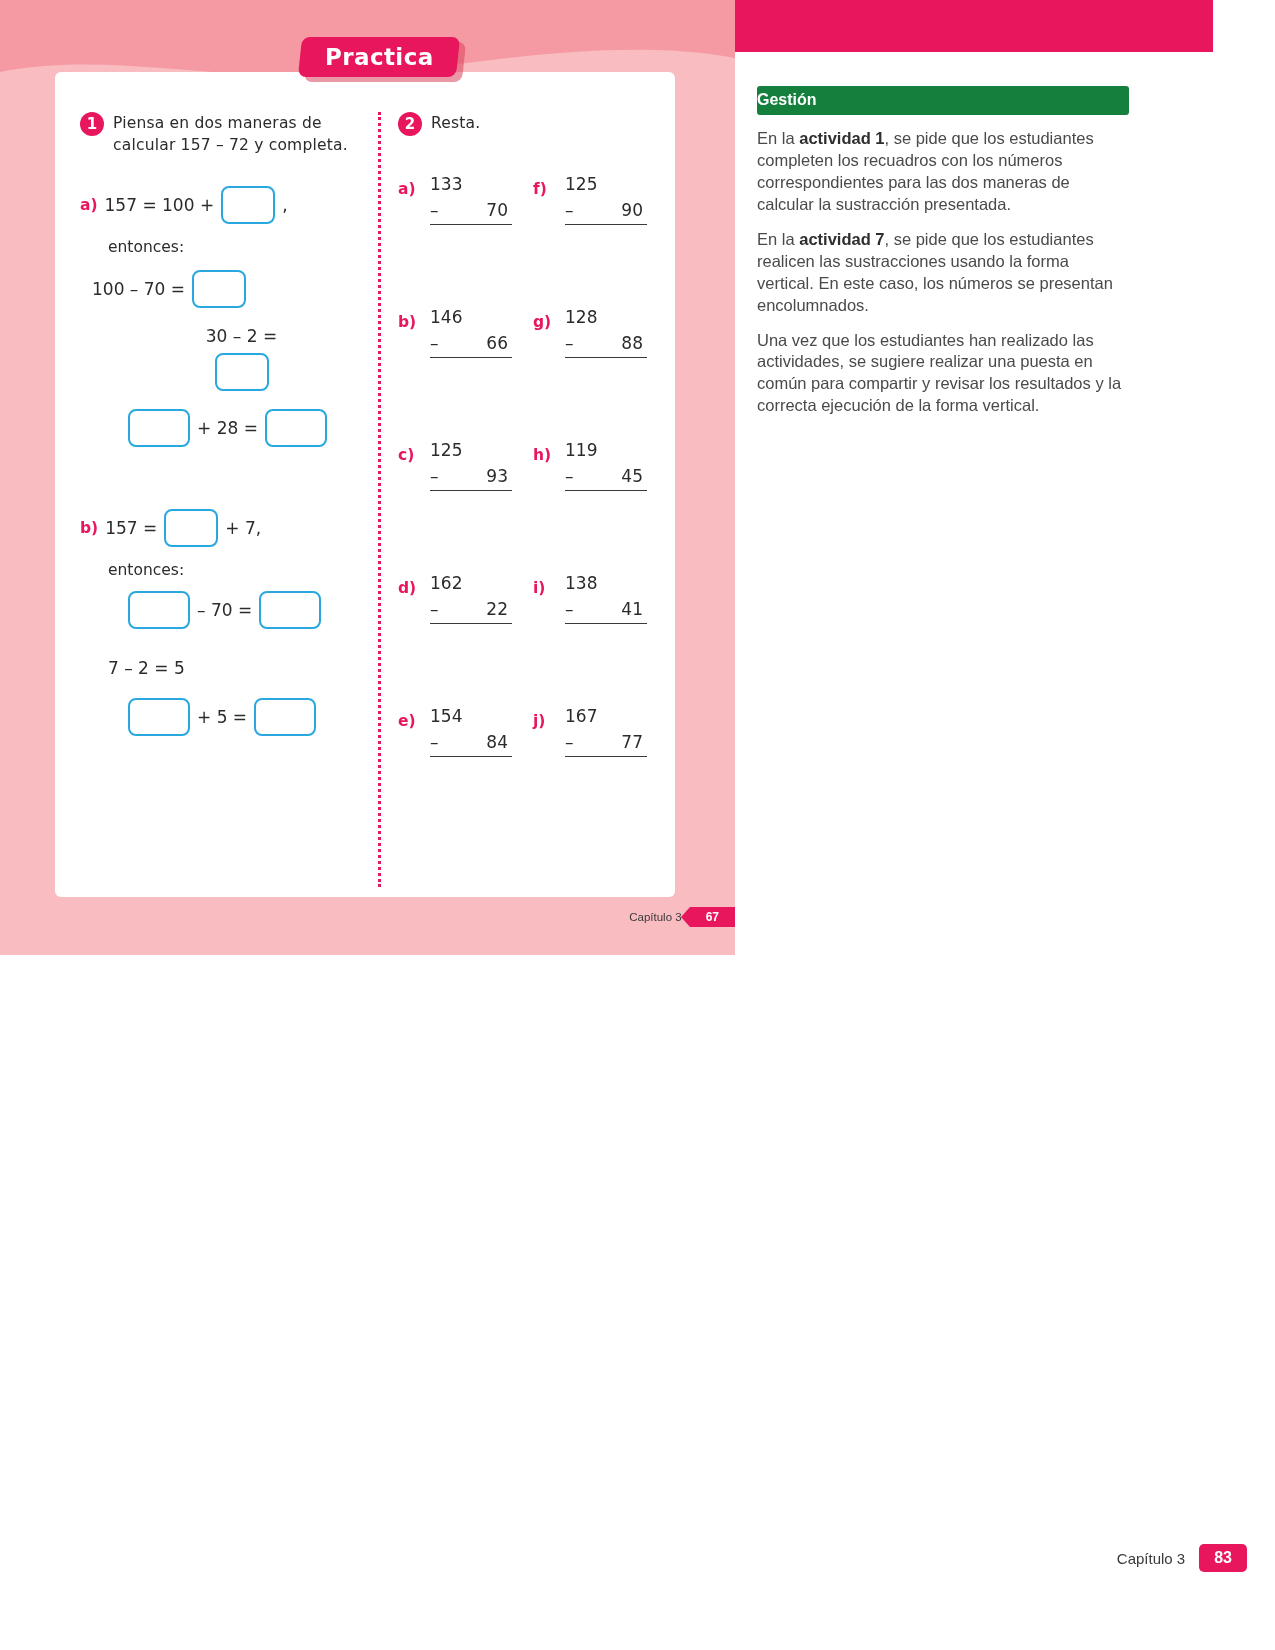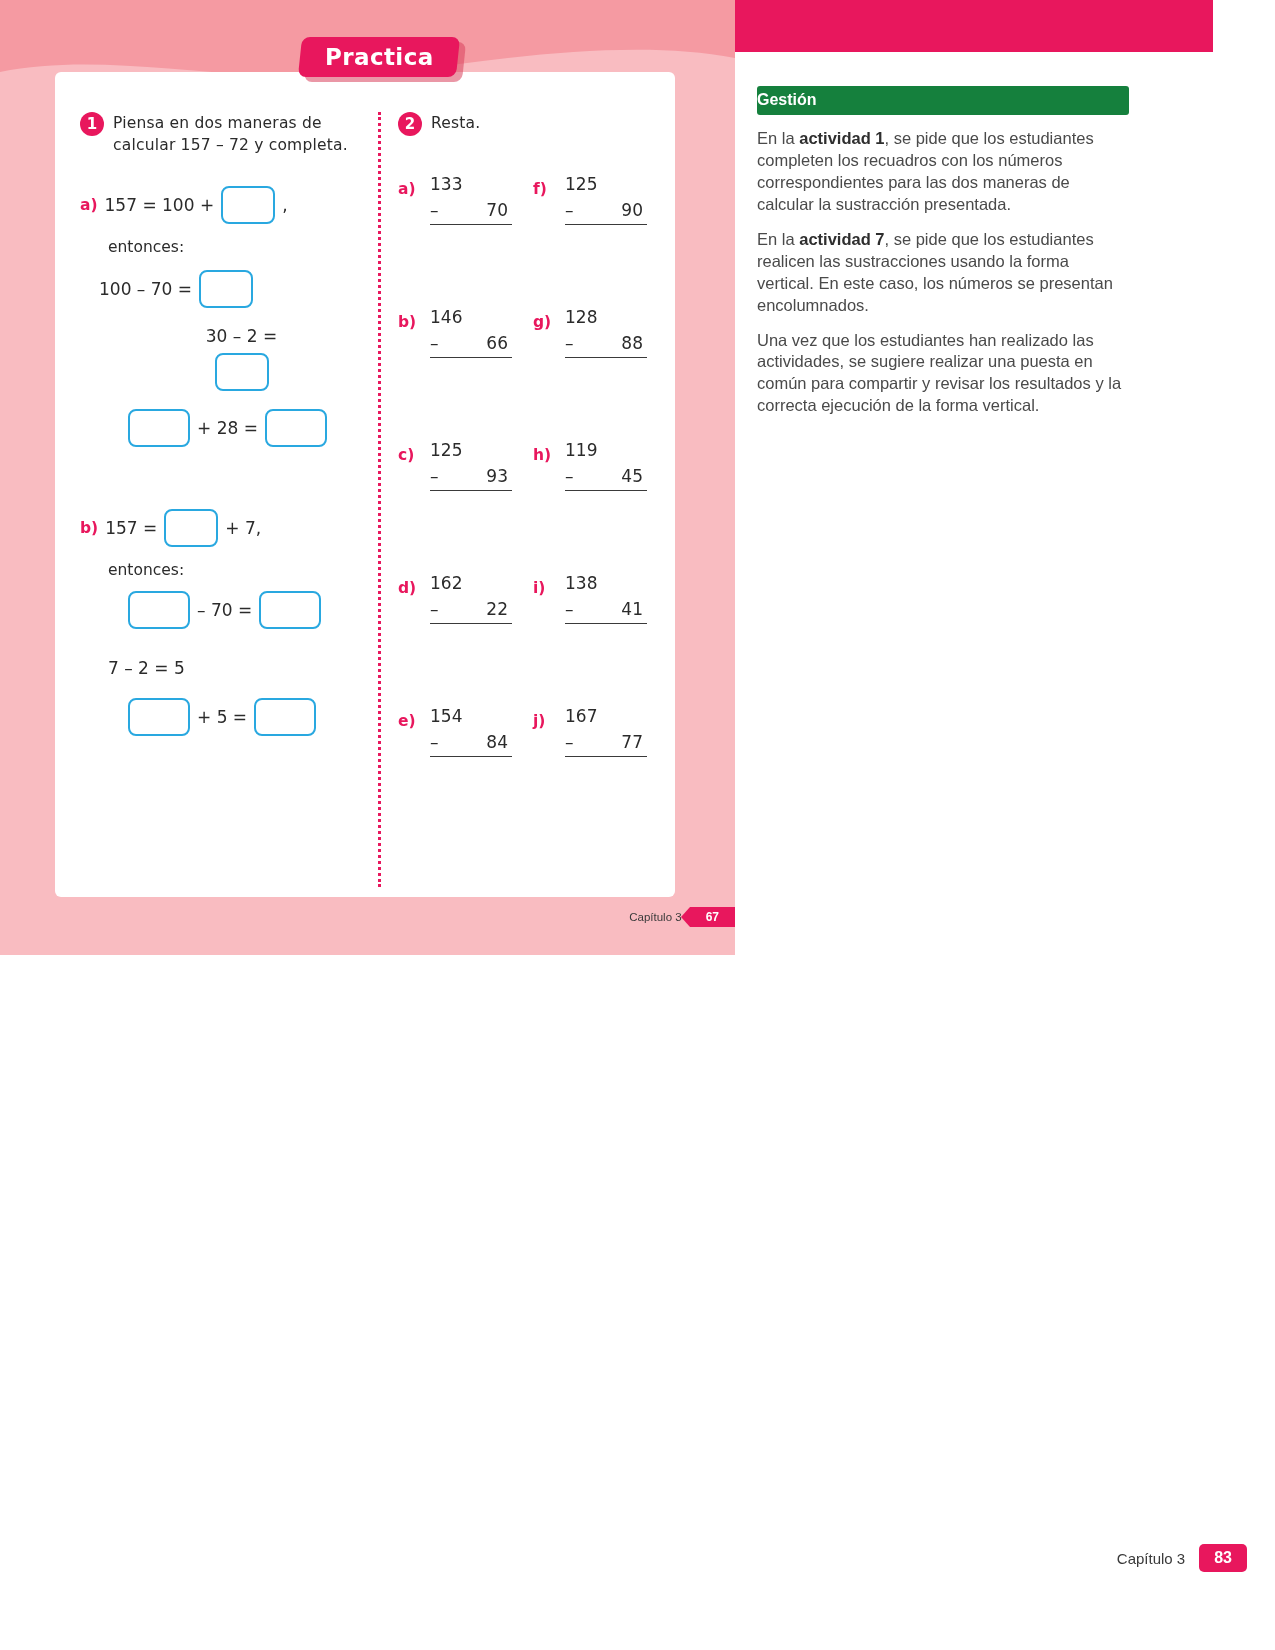--- a/index.html
+++ b/index.html
@@ -255,21 +255,21 @@
       <div style="margin-top:30px;">
         <div class="eq-row">
           <span class="item-letter">a)</span>
           <span>157 = 100 +</span>
           <span class="ans-box"></span>
           <span>,</span>
         </div>
 
         <div class="entonces" style="margin:14px 0 0 28px;">entonces:</div>
 
-        <div class="eq-row" style="margin:14px 0 0 19px;">
+        <div class="eq-row" style="margin:14px 0 0 12px;">
           <span>100 – 70 =</span>
           <span class="ans-box"></span>
         </div>
 
         <div class="eq-row" style="margin:18px 0 0 28px;flex-direction:column;">
           <span>30 – 2 =</span>
           <span class="ans-box"></span>
         </div>
 
         <div class="eq-row" style="margin:18px 0 0 48px;">

